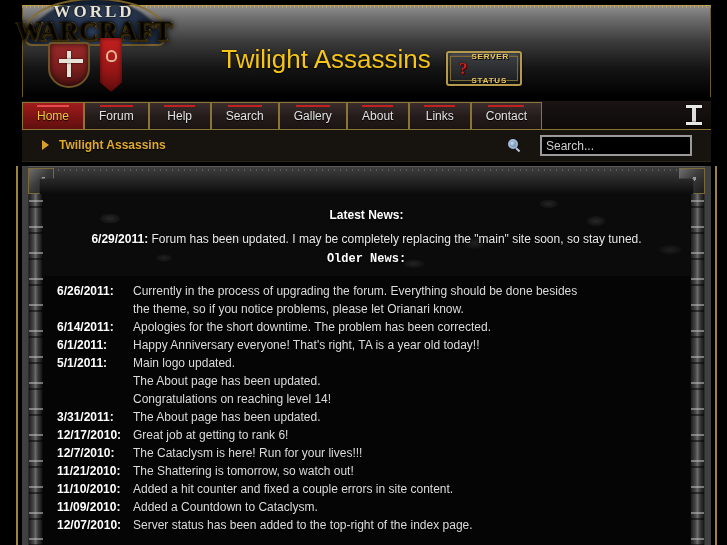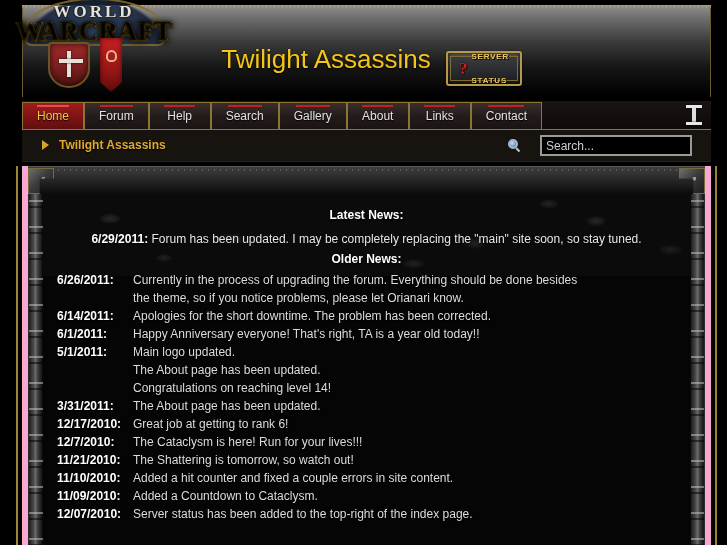--- a/index.html
+++ b/index.html
@@ -223,21 +223,21 @@
     font-family:"Liberation Sans", sans-serif;
     font-size:12px;
     padding:0 4px;
     outline:none;
   }
   #search-input::placeholder { color:#cfcfcf; }
 
   
   #content-frame {
     position:absolute; left:22px; top:166px; right:16px; bottom:0;
-    background:#f9a8d4;
+    background:#404040;
   }
   
   #panel-topbar {
     position:absolute; left:6px; top:0; right:6px; height:28px;
     background:linear-gradient(180deg,#3e3e3e 0%,#2d2d2d 35%,#191919 75%,#0b0b0b 100%);
     border-top:1px solid #5a5a5a;
   }
   #panel-topbar::before {
     content:""; position:absolute; left:0; top:2px; right:0; height:2px;
     background-image:repeating-linear-gradient(90deg,#8c8c8c 0 1px,transparent 1px 6px);
@@ -314,21 +314,21 @@
     text-shadow:0 1px 2px #000;
     margin-bottom:10px;
   }
   .latest-line {
     text-align:center;
     font-size:12px; color:#e6e6e6;
     text-shadow:0 1px 1px #000;
     margin-bottom:6px;
   }
   .latest-line b { color:#ffffff; }
-  #older-heading { margin-bottom:5px; }
+  #older-heading { margin-bottom:16px;font-family:Liberation Mono, monospace; }
 
   .news-row {
     display:flex;
     font-size:12px;
     line-height:18px;
     color:#dcdcdc;
     text-shadow:0 1px 1px #000;
     padding-left:14px;
   }
   .news-date {

